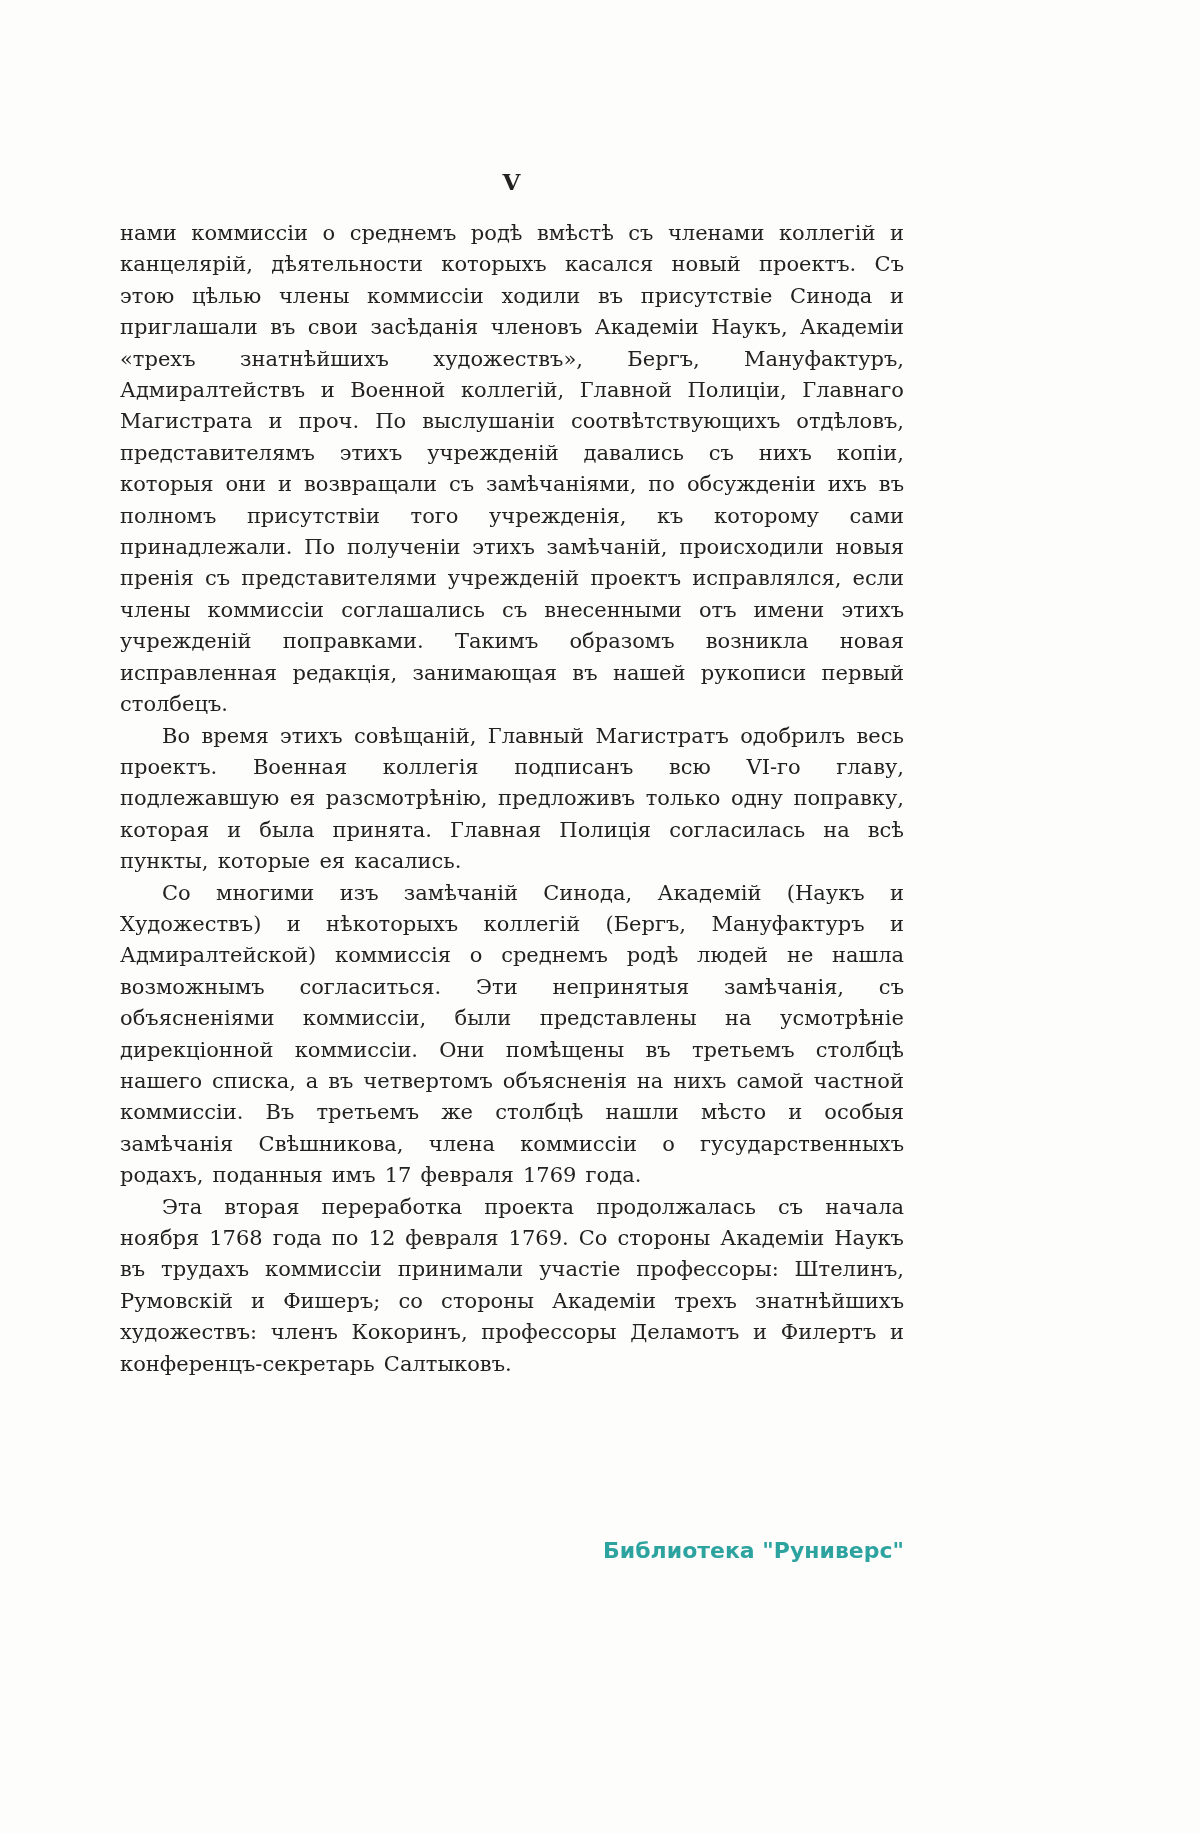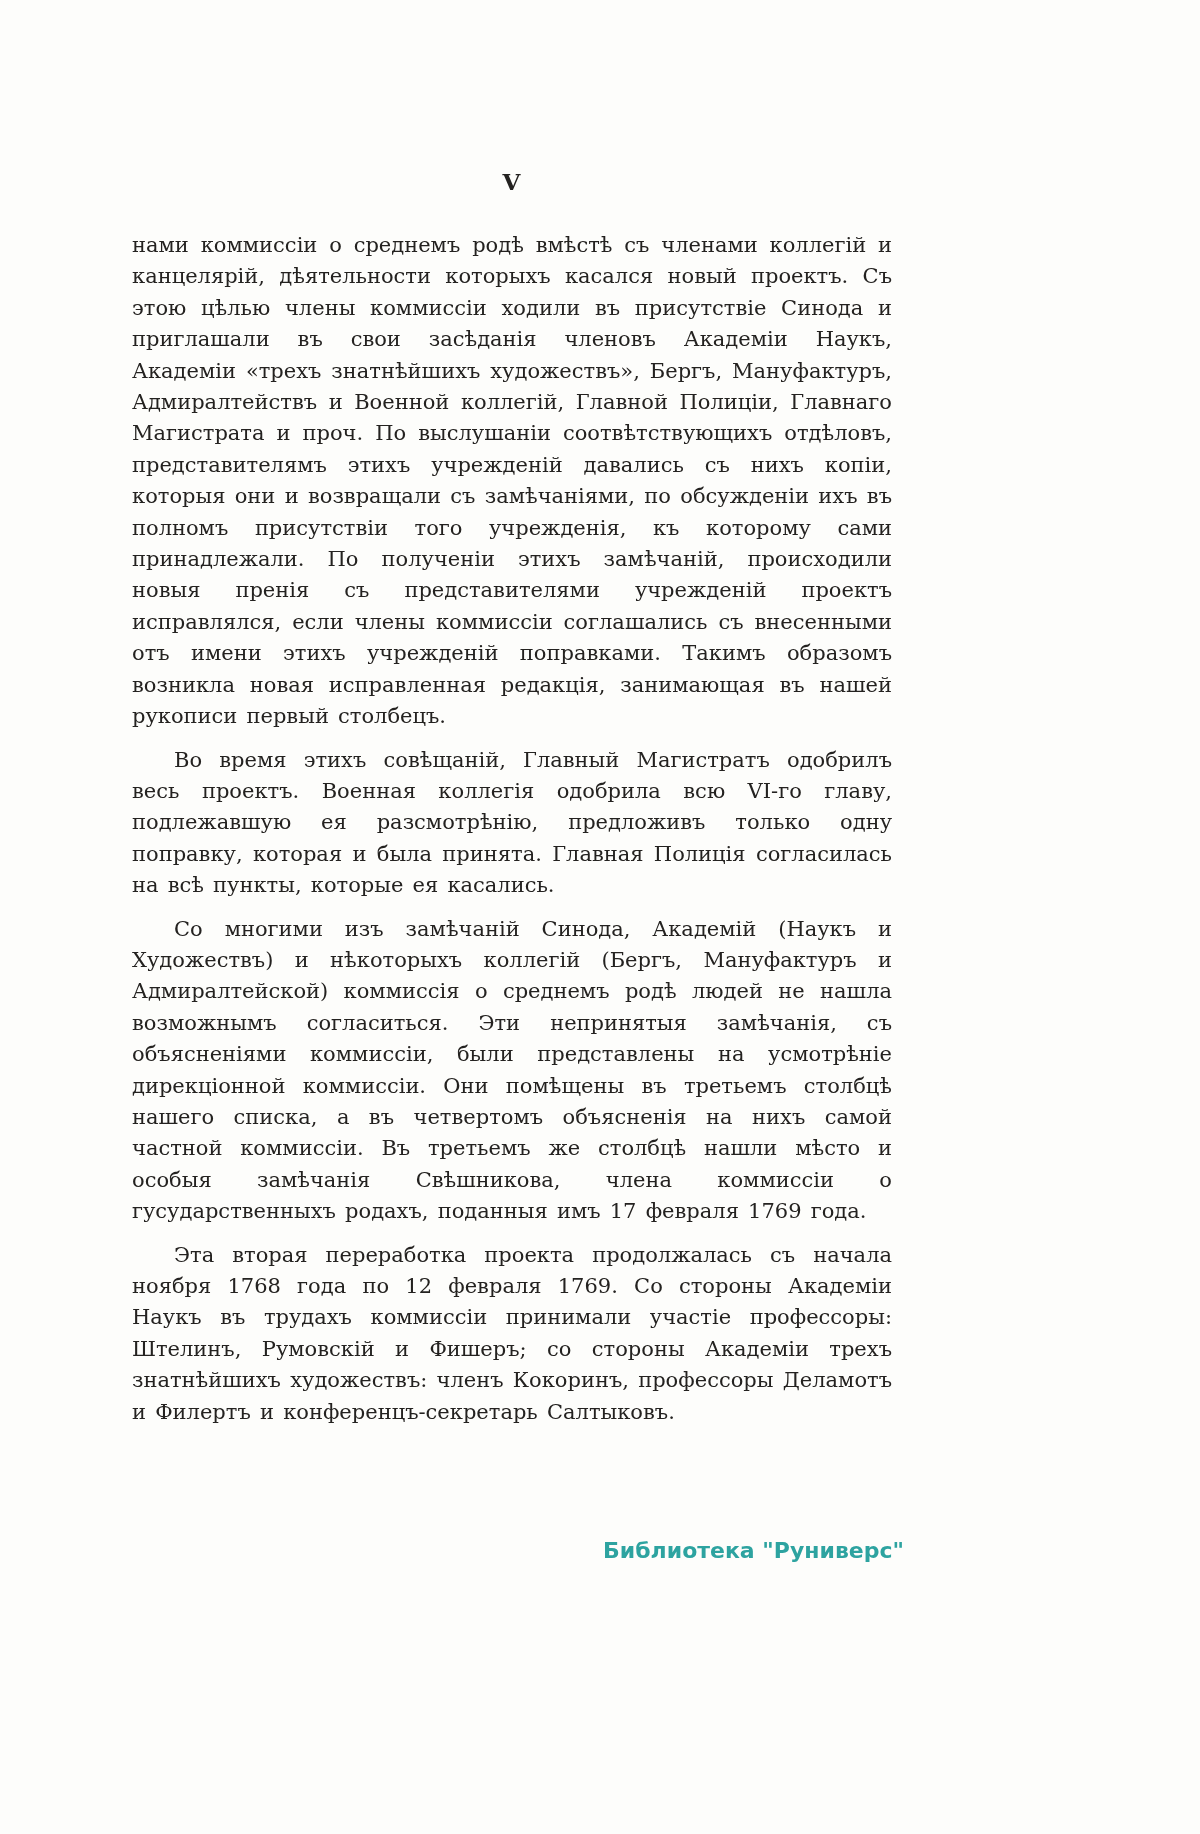--- a/index.html
+++ b/index.html
@@ -31,21 +31,21 @@
   .text-block {
     position: absolute;
     top: 218px;
     left: 120px;
     width: 784px;
     font-size: 21px;
     line-height: 31.4px;
     text-align: justify;
     word-spacing: 2.5px;
   }
-  .text-block p { margin: 12px; padding: 0; }
+  .text-block p { margin: 0; padding: 0; }
   .text-block p.indented { text-indent: 42px; }
   .watermark {
     position: absolute;
     top: 1538px;
     left: 404px;
     width: 500px;
     text-align: right;
     font-family: "DejaVu Sans", sans-serif;
     font-size: 22px;
     font-weight: bold;
@@ -53,20 +53,20 @@
 </style>
 </head>
 <body>
 
 <div class="scan-page">
 
   <div class="page-number">V</div>
 
   <div class="text-block">
     <p>нами коммиссіи о среднемъ родѣ вмѣстѣ съ членами коллегій и канцелярій, дѣятельности которыхъ касался новый проектъ. Съ этою цѣлью члены коммиссіи ходили въ присутствіе Синода и приглашали въ свои засѣданія членовъ Академіи Наукъ, Академіи «трехъ знатнѣйшихъ художествъ», Бергъ, Мануфактуръ, Адмиралтействъ и Военной коллегій, Главной Полиціи, Главнаго Магистрата и проч. По выслушаніи соотвѣтствующихъ отдѣловъ, представителямъ этихъ учрежденій давались съ нихъ копіи, которыя они и возвращали съ замѣчаніями, по обсужденіи ихъ въ полномъ присутствіи того учрежденія, къ которому сами принадлежали. По полученіи этихъ замѣчаній, происходили новыя пренія съ представителями учрежденій проектъ исправлялся, если члены коммиссіи соглашались съ внесенными отъ имени этихъ учрежденій поправками. Такимъ образомъ возникла новая исправленная редакція, занимающая въ нашей рукописи первый столбецъ.</p>
-    <p class="indented">Во время этихъ совѣщаній, Главный Магистратъ одобрилъ весь проектъ. Военная коллегія одобрила всю VI-го главу, подлежавшую ея разсмотрѣнію, предложивъ только одну поправку, которая и была принята. Главная Полиція согласилась на всѣ пункты, которые ея касались.</p>
+    <p class="indented">Во время этихъ совѣщаній, Главный Магистратъ одобрилъ весь проектъ. Военная коллегія подписанъ всю VI-го главу, подлежавшую ея разсмотрѣнію, предложивъ только одну поправку, которая и была принята. Главная Полиція согласилась на всѣ пункты, которые ея касались.</p>
     <p class="indented">Со многими изъ замѣчаній Синода, Академій (Наукъ и Художествъ) и нѣкоторыхъ коллегій (Бергъ, Мануфактуръ и Адмиралтейской) коммиссія о среднемъ родѣ людей не нашла возможнымъ согласиться. Эти непринятыя замѣчанія, съ объясненіями коммиссіи, были представлены на усмотрѣніе дирекціонной коммиссіи. Они помѣщены въ третьемъ столбцѣ нашего списка, а въ четвертомъ объясненія на нихъ самой частной коммиссіи. Въ третьемъ же столбцѣ нашли мѣсто и особыя замѣчанія Свѣшникова, члена коммиссіи о гусударственныхъ родахъ, поданныя имъ 17 февраля 1769 года.</p>
     <p class="indented">Эта вторая переработка проекта продолжалась съ начала ноября 1768 года по 12 февраля 1769. Со стороны Академіи Наукъ въ трудахъ коммиссіи принимали участіе профессоры: Штелинъ, Румовскій и Фишеръ; со стороны Академіи трехъ знатнѣйшихъ художествъ: членъ Кокоринъ, профессоры Деламотъ и Филертъ и конференцъ-секретарь Салтыковъ.</p>
   </div>
 
   <div class="watermark" style="color: rgb(45, 163, 160);">Библиотека "Руниверс"</div>
 
 </div>
 
 </body></html>

